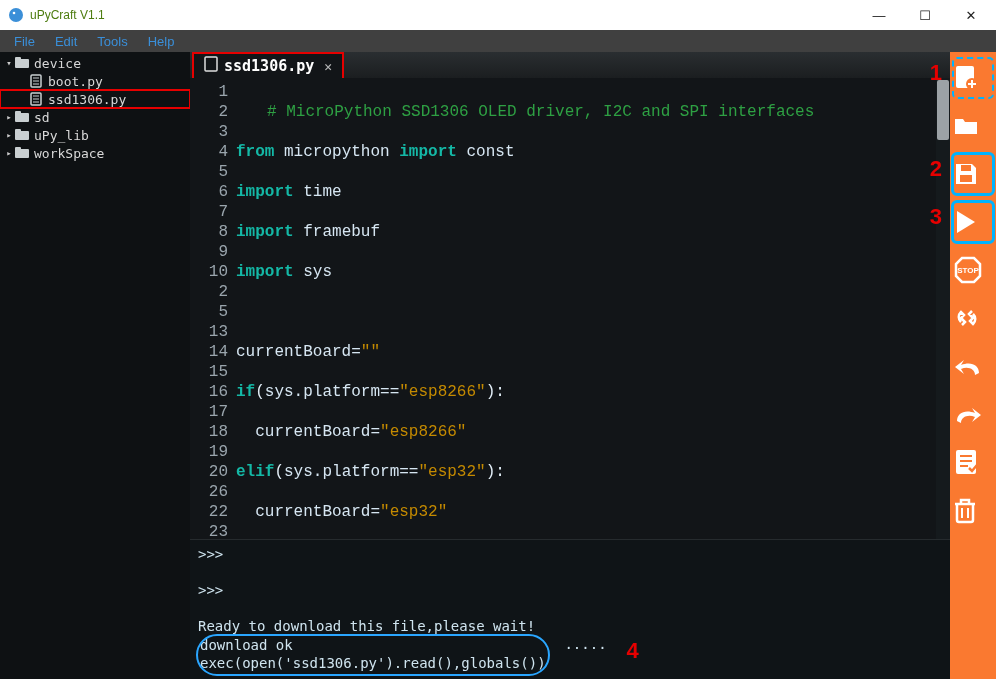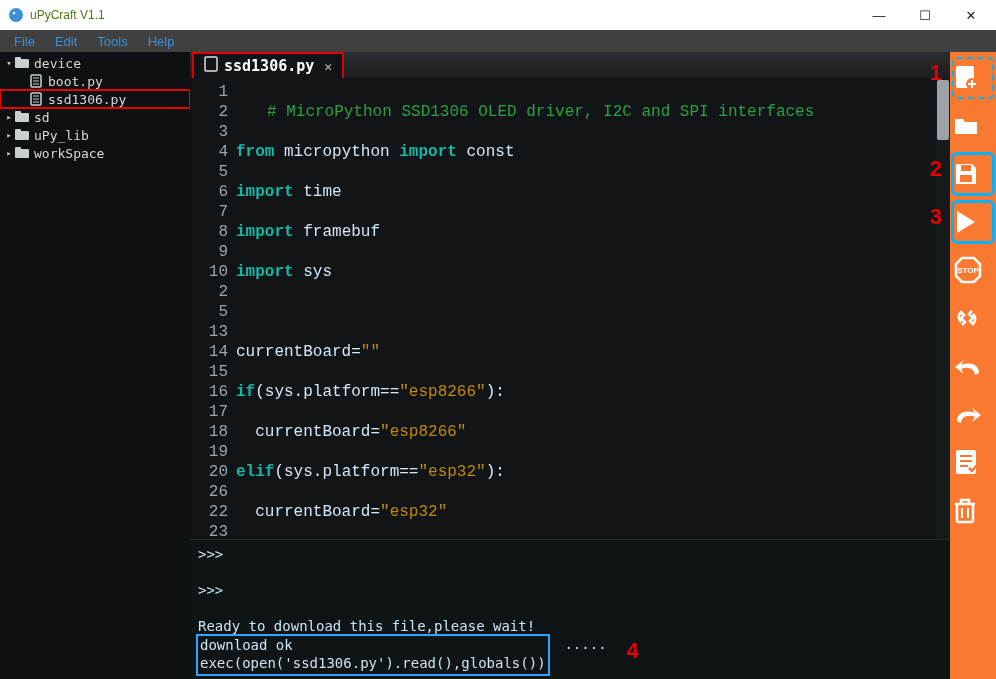--- a/index.html
+++ b/index.html
@@ -28,21 +28,21 @@
 .code .ln { height:20px; }
 .c-cm { color:#2ea043;margin-left:31px; }
 .c-kw { color:#14b8a6; font-weight:bold;text-align:right; }
 .c-def { color:#d6e6f2;margin-top:20px; }
 .c-str { color:#c48a00; }
 .c-op { color:#e2eef7; }
 .scrollbar { position:absolute; right:0; top:0; width:14px; height:100%; background:#151a1d; }
 .thumb { position:absolute; right:1px; top:2px; width:12px; height:60px; background:#9ca2a6; border-radius:2px; }
 .console { height:140px; background:#0f1417; color:#cfe4ef; font-family:Consolas,monospace; font-size:14px; padding:6px 8px; border-top:1px solid #262b2e; position:relative; }
 .console .ln { height:18px; white-space:pre; }
-.console .boxed { outline:2px solid #2aa6ff; padding:1px 2px; display:inline-block; }
+.console .boxed { outline:2px solid #2aa6ff; padding:1px 2px; display:inline-block;border-radius:19px; }
 .rail { width:46px; background:#fa7930; display:flex; flex-direction:column; align-items:center; padding-top:6px; gap:8px; }
 .railbtn { width:40px; height:40px; display:flex; align-items:center; justify-content:flex-start; border-radius:4px; }
 .railbtn.hl { outline:3px solid #00b3ff; outline-offset:-1px; }
 .railbtn.dash { outline:2px dashed #00b3ff; outline-offset:-1px; }
 .num-anno { position:absolute; color:#e60000; font-weight:bold; font-size:22px; font-family:Arial; }
 </style>
 </head>
 <body>
 
 <div class="titlebar">

